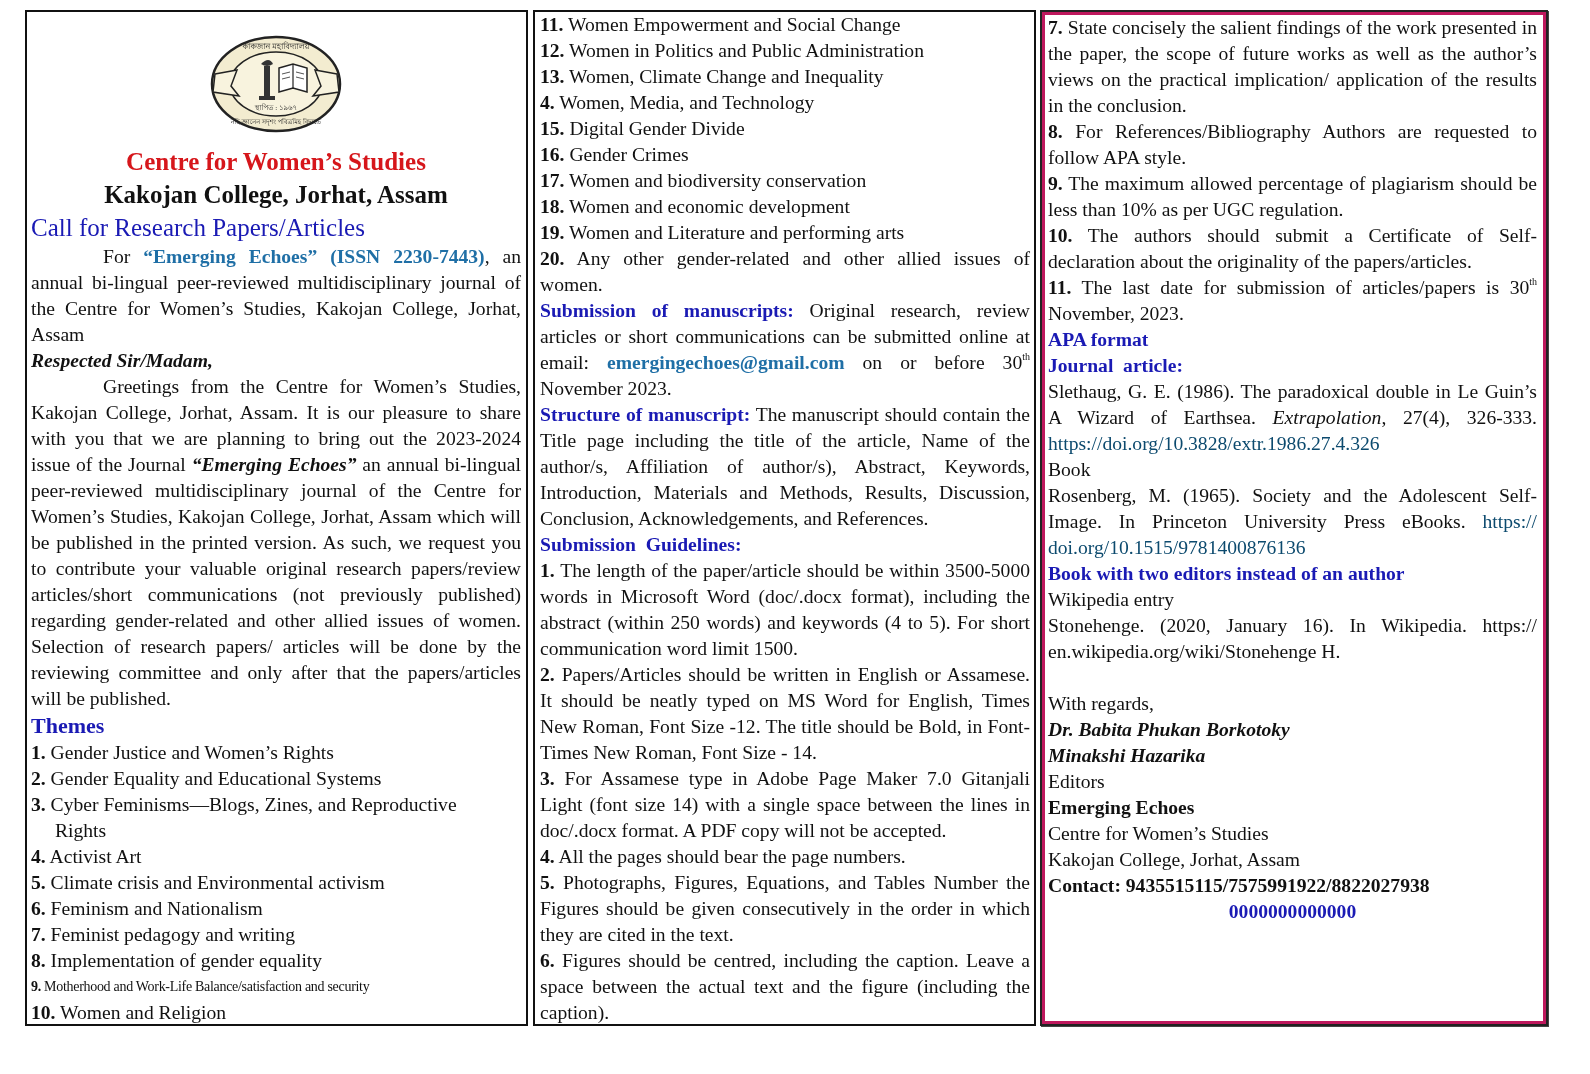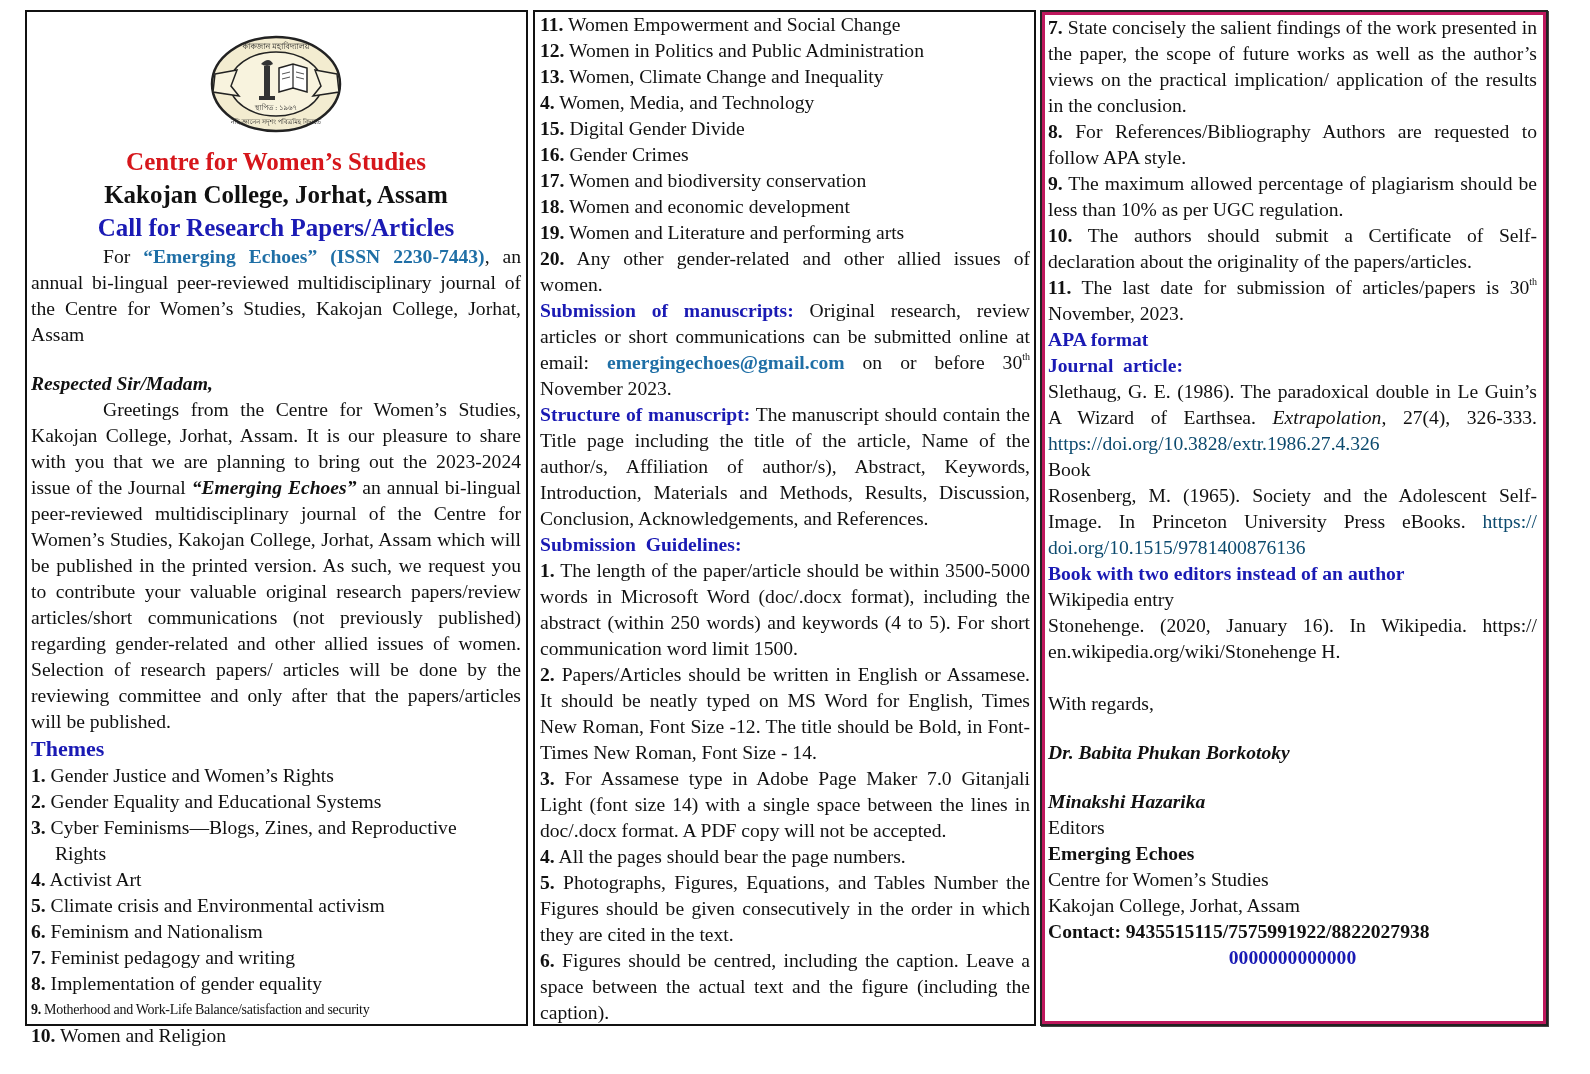--- a/index.html
+++ b/index.html
@@ -6,31 +6,31 @@
   body { width: 1590px; height: 1074px; position: relative; overflow: hidden;
          font-family: "Liberation Serif", "DejaVu Serif", serif; color: #111; }
   .col { position: absolute; top: 10px; box-sizing: border-box; background: #fff;
          font-size: 19.6px; line-height: 26px; }
   .col1 { left: 25px; width: 503px; height: 1016px; border: 2px solid #111; padding: 0 5px 0 4px; }
   .col2 { left: 533px; width: 503px; height: 1016px; border: 2px solid #111; padding: 0 4px 0 5px; }
   .col3 { left: 1040px; width: 508px; height: 1016px; border: 2px solid #222; box-shadow: 1px 1px 0 #444; }
   .col3 .inner { position: absolute; inset: 0; border: 3px solid #be185d; padding: 0 6px 0 3px; }
   .j { text-align: justify; text-align-last: left; }
   .b { font-weight: bold; }
-  .bi { font-weight: bold; font-style: italic; margin-top: 23px; }
+  .bi { font-weight: bold; font-style: italic; }
   .i { font-style: italic; }
   .blue { color: #1a1ab4; font-weight: bold; }
   .teal { color: #0c4a6e; }
   .tealb { color: #1f6fa6; font-weight: bold; }
   .indent { text-indent: 72px; }
   sup { font-size: 10px; line-height: 0; vertical-align: 9px; }
   .logo { display: block; margin: 22px auto 0 auto; width: 134px; height: 100px; }
   .h-red { text-align: center; color: #d6161b; font-weight: bold; font-size: 25px; line-height: 32px; margin-top: 12px; }
   .h-black { text-align: center; font-weight: bold; font-size: 25px; line-height: 34px; }
-  .h-blue { text-align: center; color: #1a1ab4; font-weight: bold; font-size: 25px; line-height: 32px; }
+  .h-blue { text-align: left; color: #1a1ab4; font-weight: normal; font-size: 25px; line-height: 32px; }
   .themes-h { color: #1a1ab4; font-weight: bold; font-size: 22px; line-height: 28px; }
   .li { line-height: 26px; }
   .hang { padding-left: 24px; }
   .small { font-size: 14px; letter-spacing: -0.3px; }
   .footer-code { text-align: center; color: #1a1ab4; font-weight: bold; margin-top: 0; }
 </style>
 </head>
 <body>
 
 <div class="col col1">

